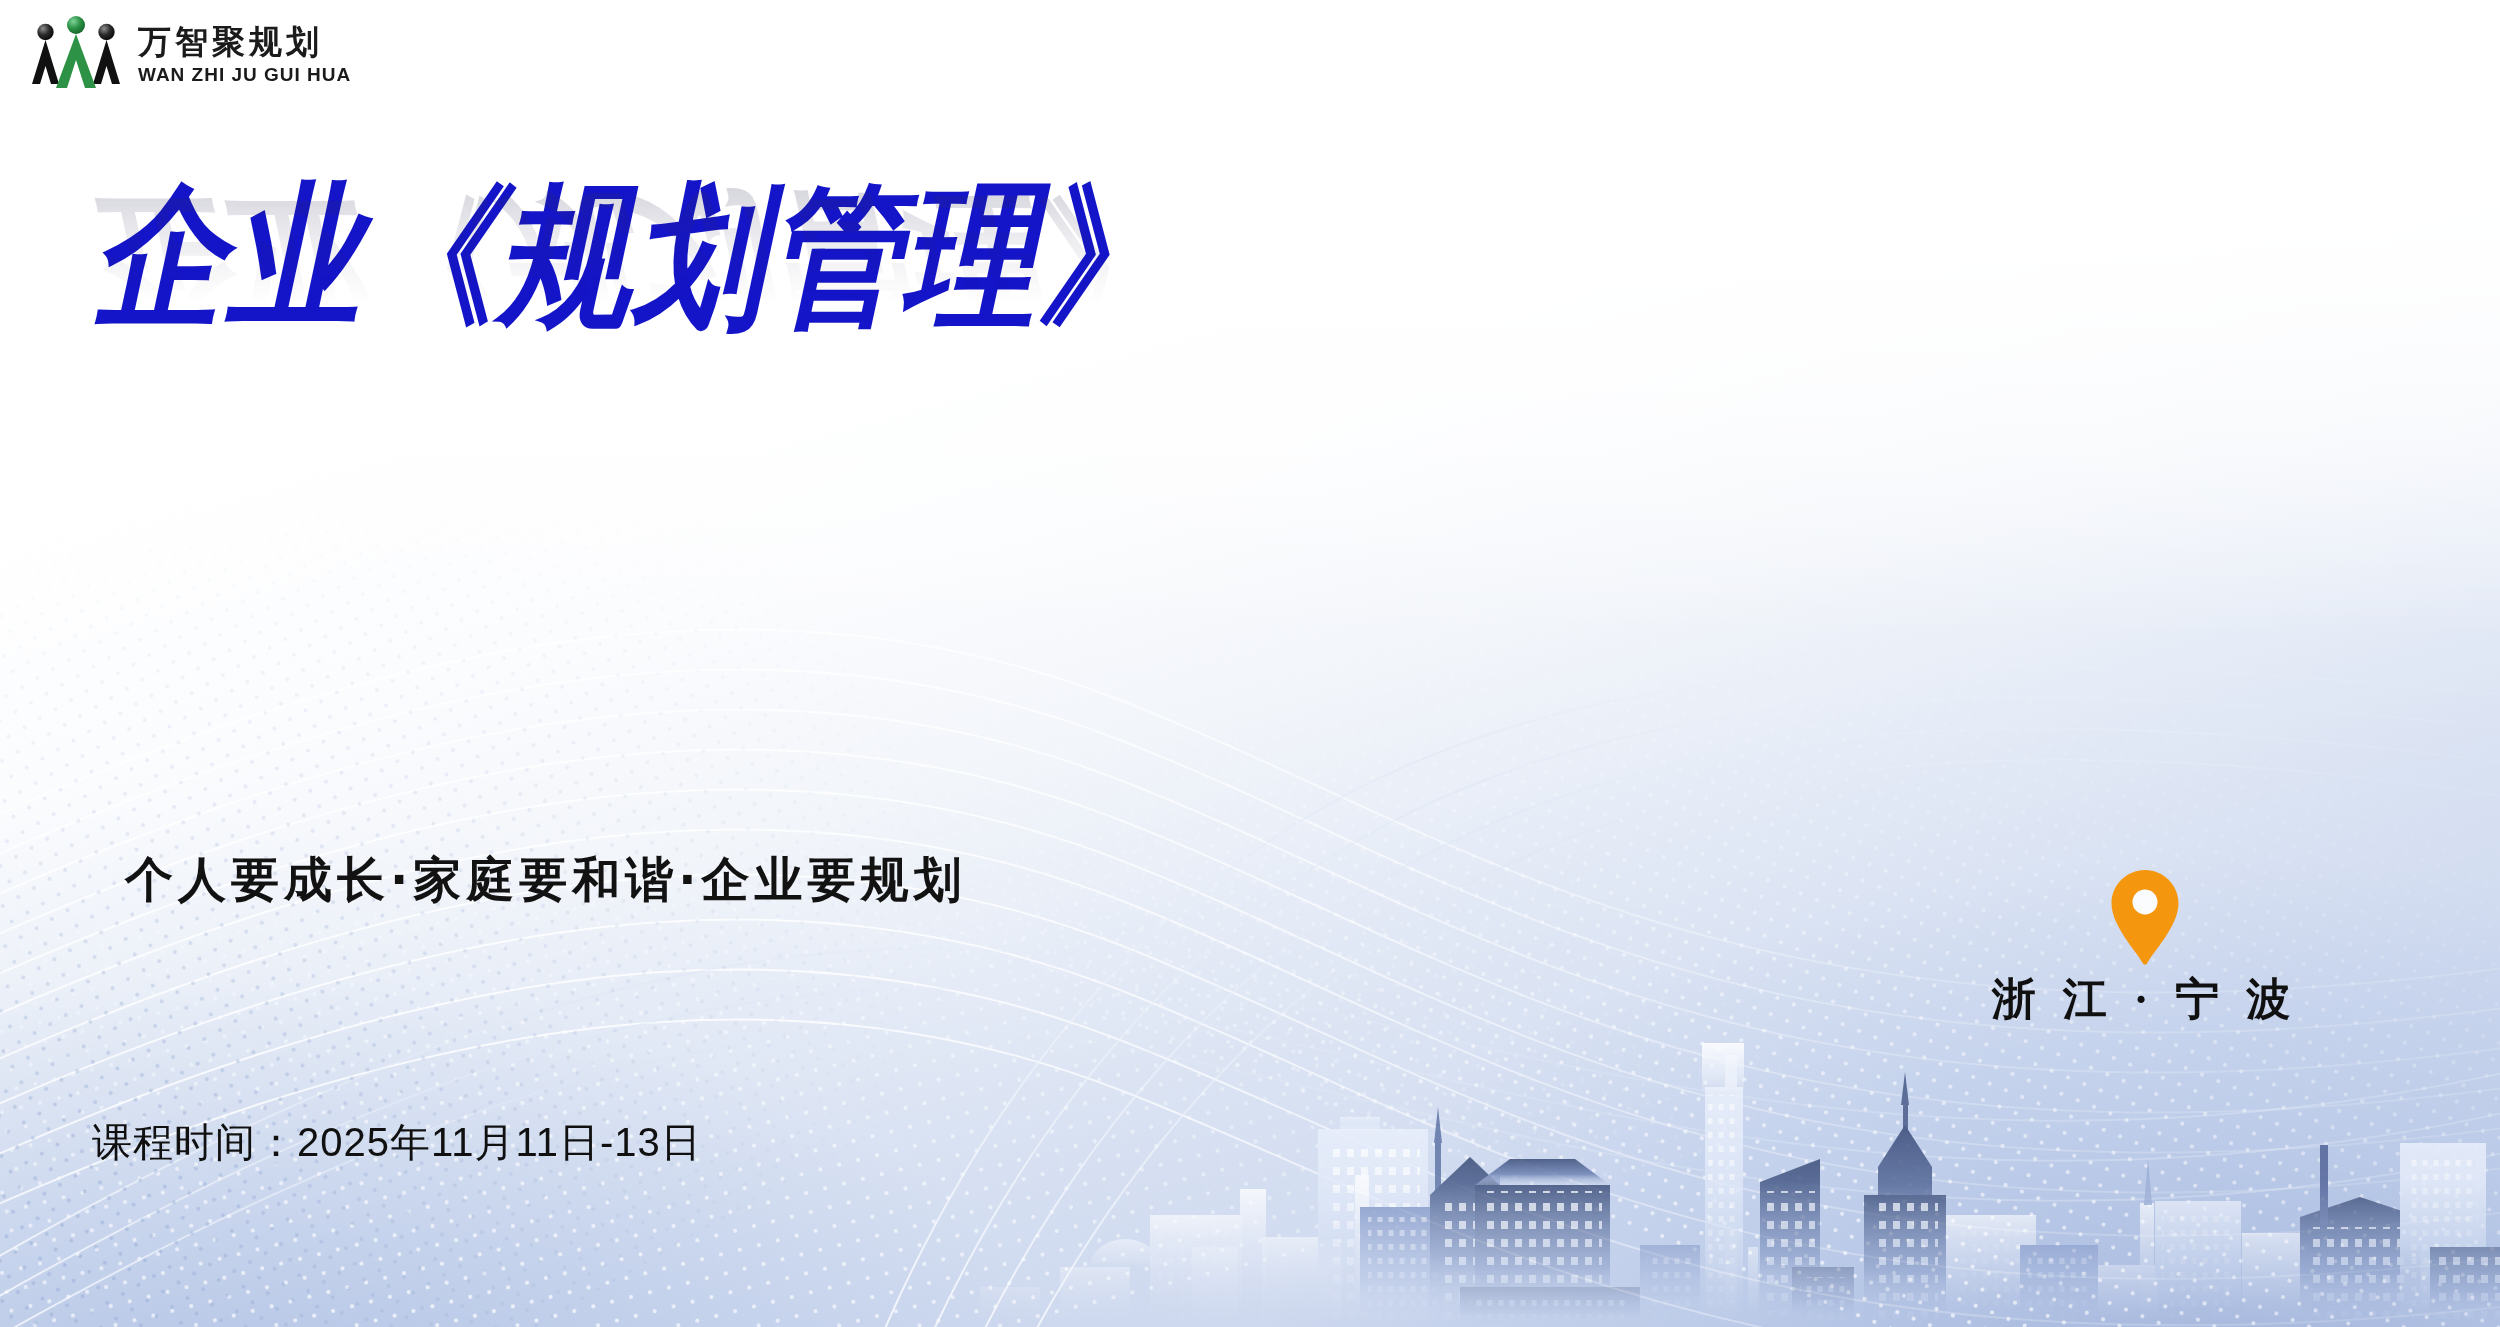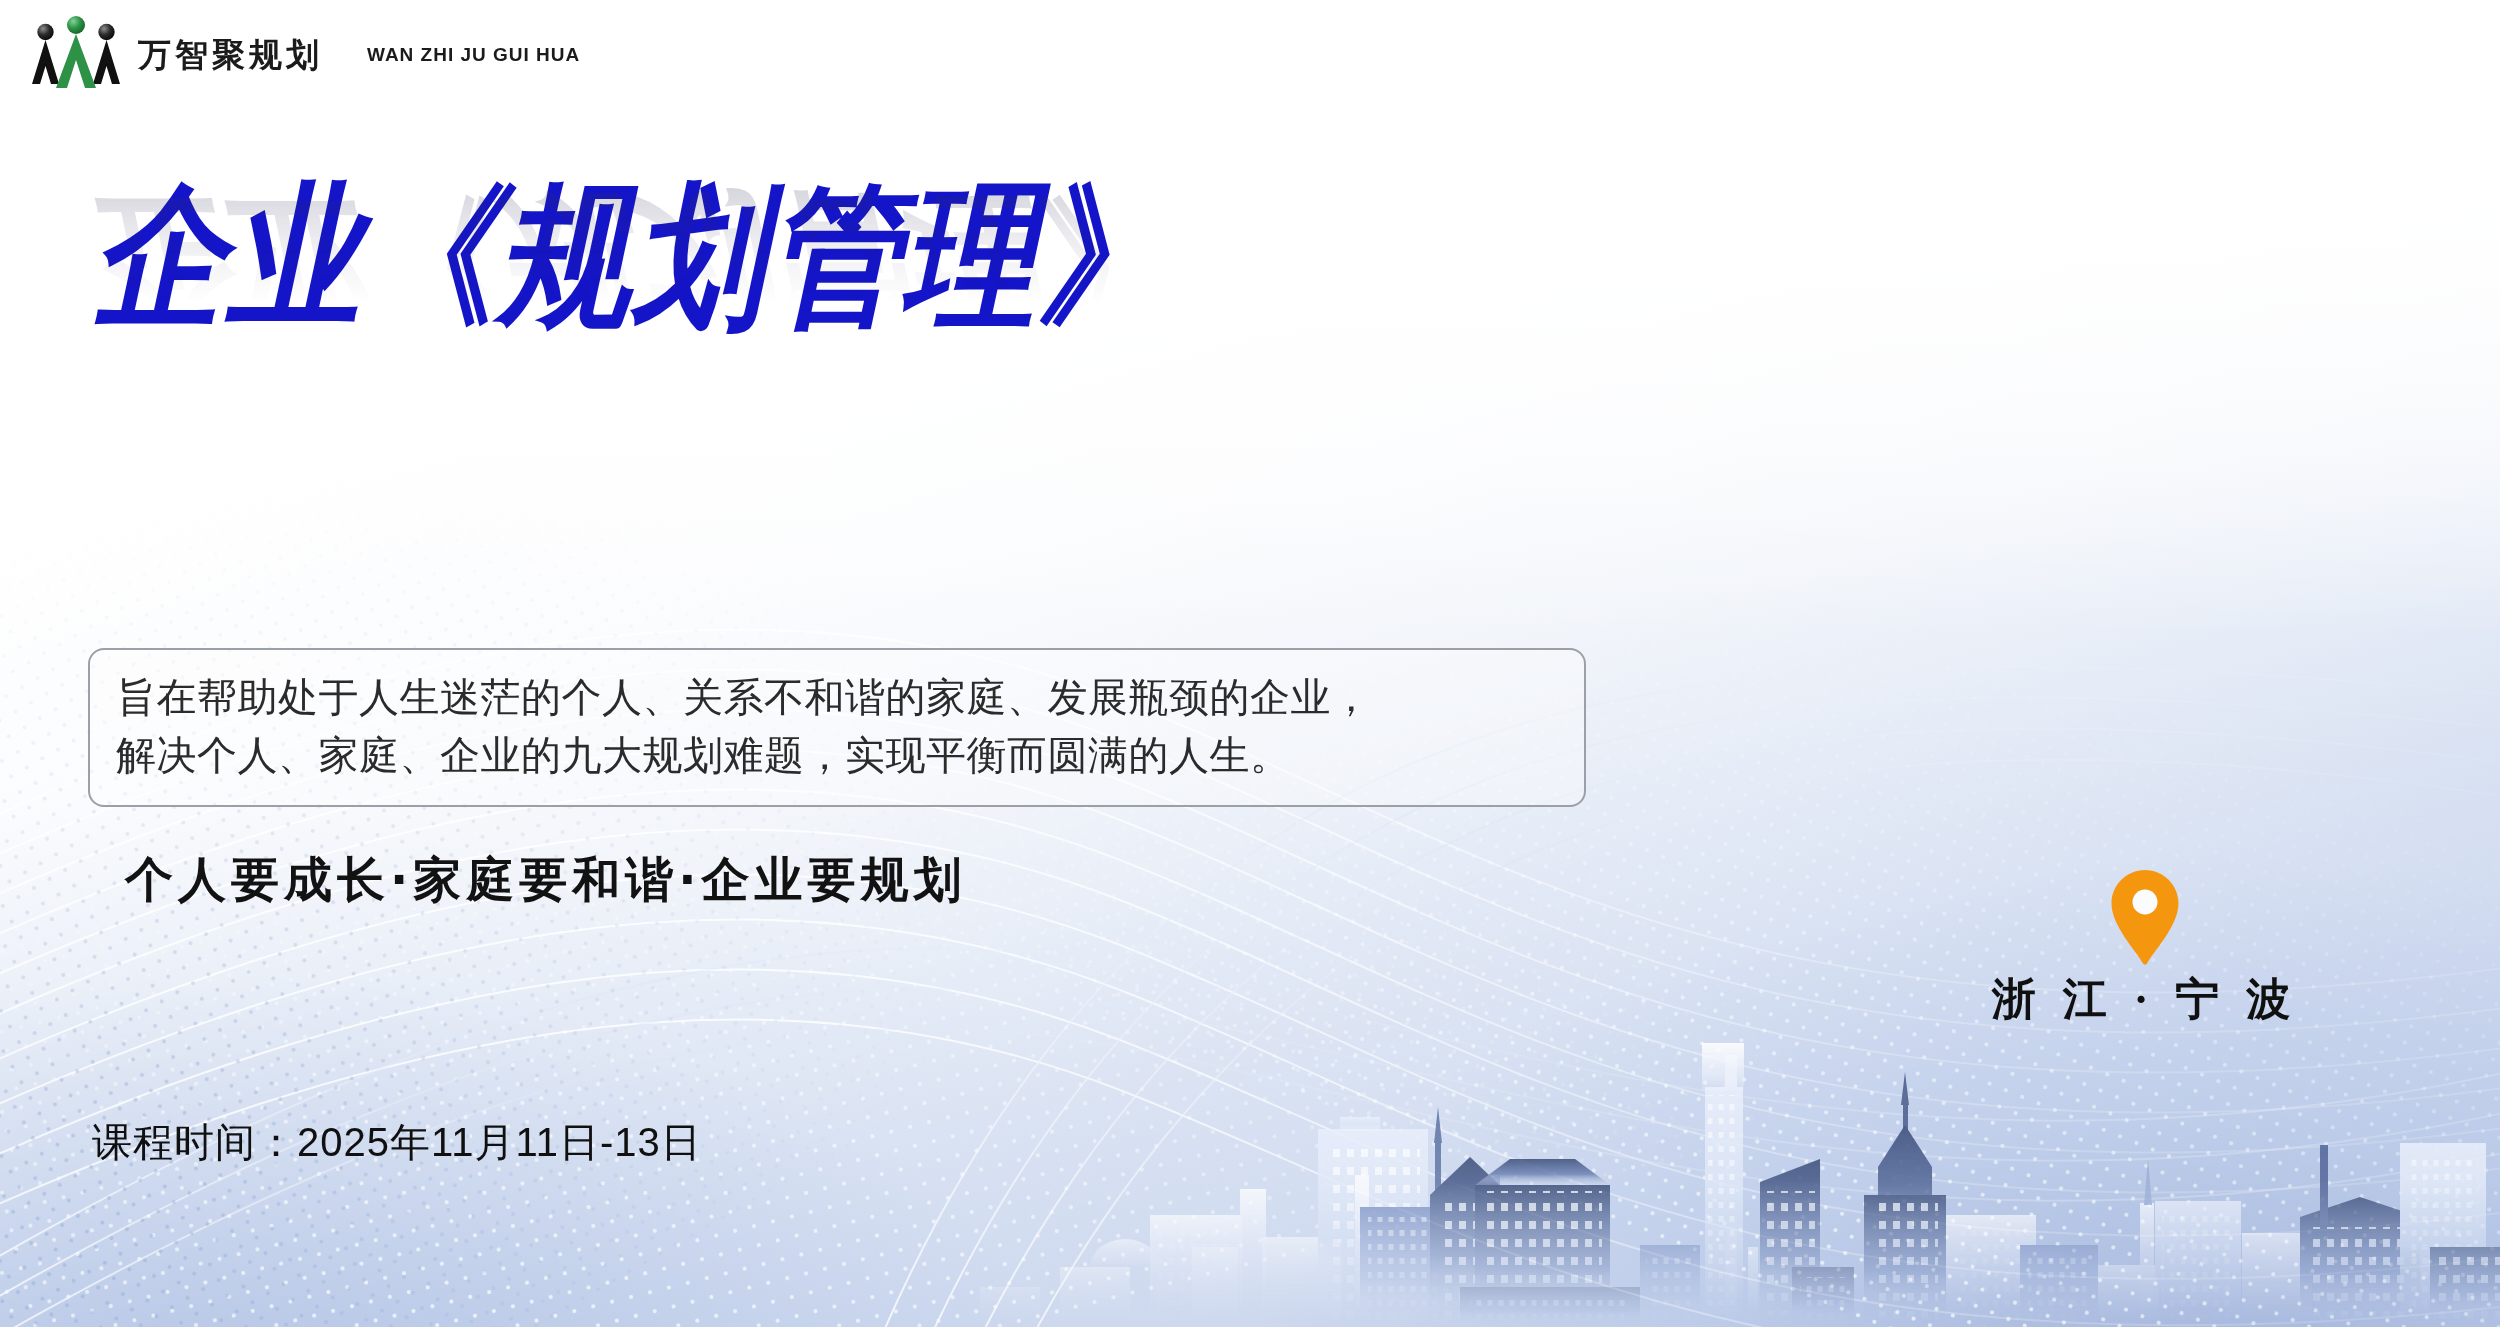--- a/index.html
+++ b/index.html
@@ -81,21 +81,21 @@
 
   .waves { position:absolute; inset:0; }
   .waves svg { width: 100%; height: 100%; display:block; }
 
   
   .logo-wrap {
     position: absolute; left: 28px; top: 14px;
     display: flex; align-items: center; gap: 14px;
     z-index: 12;
   }
-  .logo-text-block { display:flex; flex-direction: row; line-height:1;gap:44px; }
+  .logo-text-block { display:flex; flex-direction: column; line-height:1; }
   .logo-cn {
     font-family: "DejaVu Serif", "Liberation Serif", serif;
     font-size: 33px; font-weight: 700; letter-spacing: 4px;
     color: #1b1b1b; white-space: nowrap;
   }
   .logo-en {
     font-size: 19px; font-weight: 700; letter-spacing: 1.0px;
     color: #1b1b1b; margin-top: 7px; white-space: nowrap;
   }
 
@@ -391,24 +391,20 @@
       <span class="logo-cn">万智聚规划</span>
       <span class="logo-en">WAN ZHI JU GUI HUA</span>
     </span>
   </div>
 
   <div class="headline-block">
     <div class="headline">企业《规划管理》</div>
     <div class="headline-reflection" aria-hidden="true">企业《规划管理》</div>
   </div>
 
-  <div class="desc-box">
-    <div class="desc-line">旨在帮助处于人生迷茫的个人、关系不和谐的家庭、发展瓶颈的企业，</div>
-    <div class="desc-line">解决个人、家庭、企业的九大规划难题，实现平衡而圆满的人生。</div>
-  </div>
 
   <div class="tagline">个人要成长·家庭要和谐·企业要规划</div>
 
   <div class="course-info">
     <div class="info-line">课程时间：2025年11月11日-13日</div>
   </div>
 
   <div class="location-block">
     <span class="pin-icon">
       <svg width="78" height="98" viewBox="0 0 78 98" xmlns="http://www.w3.org/2000/svg">

